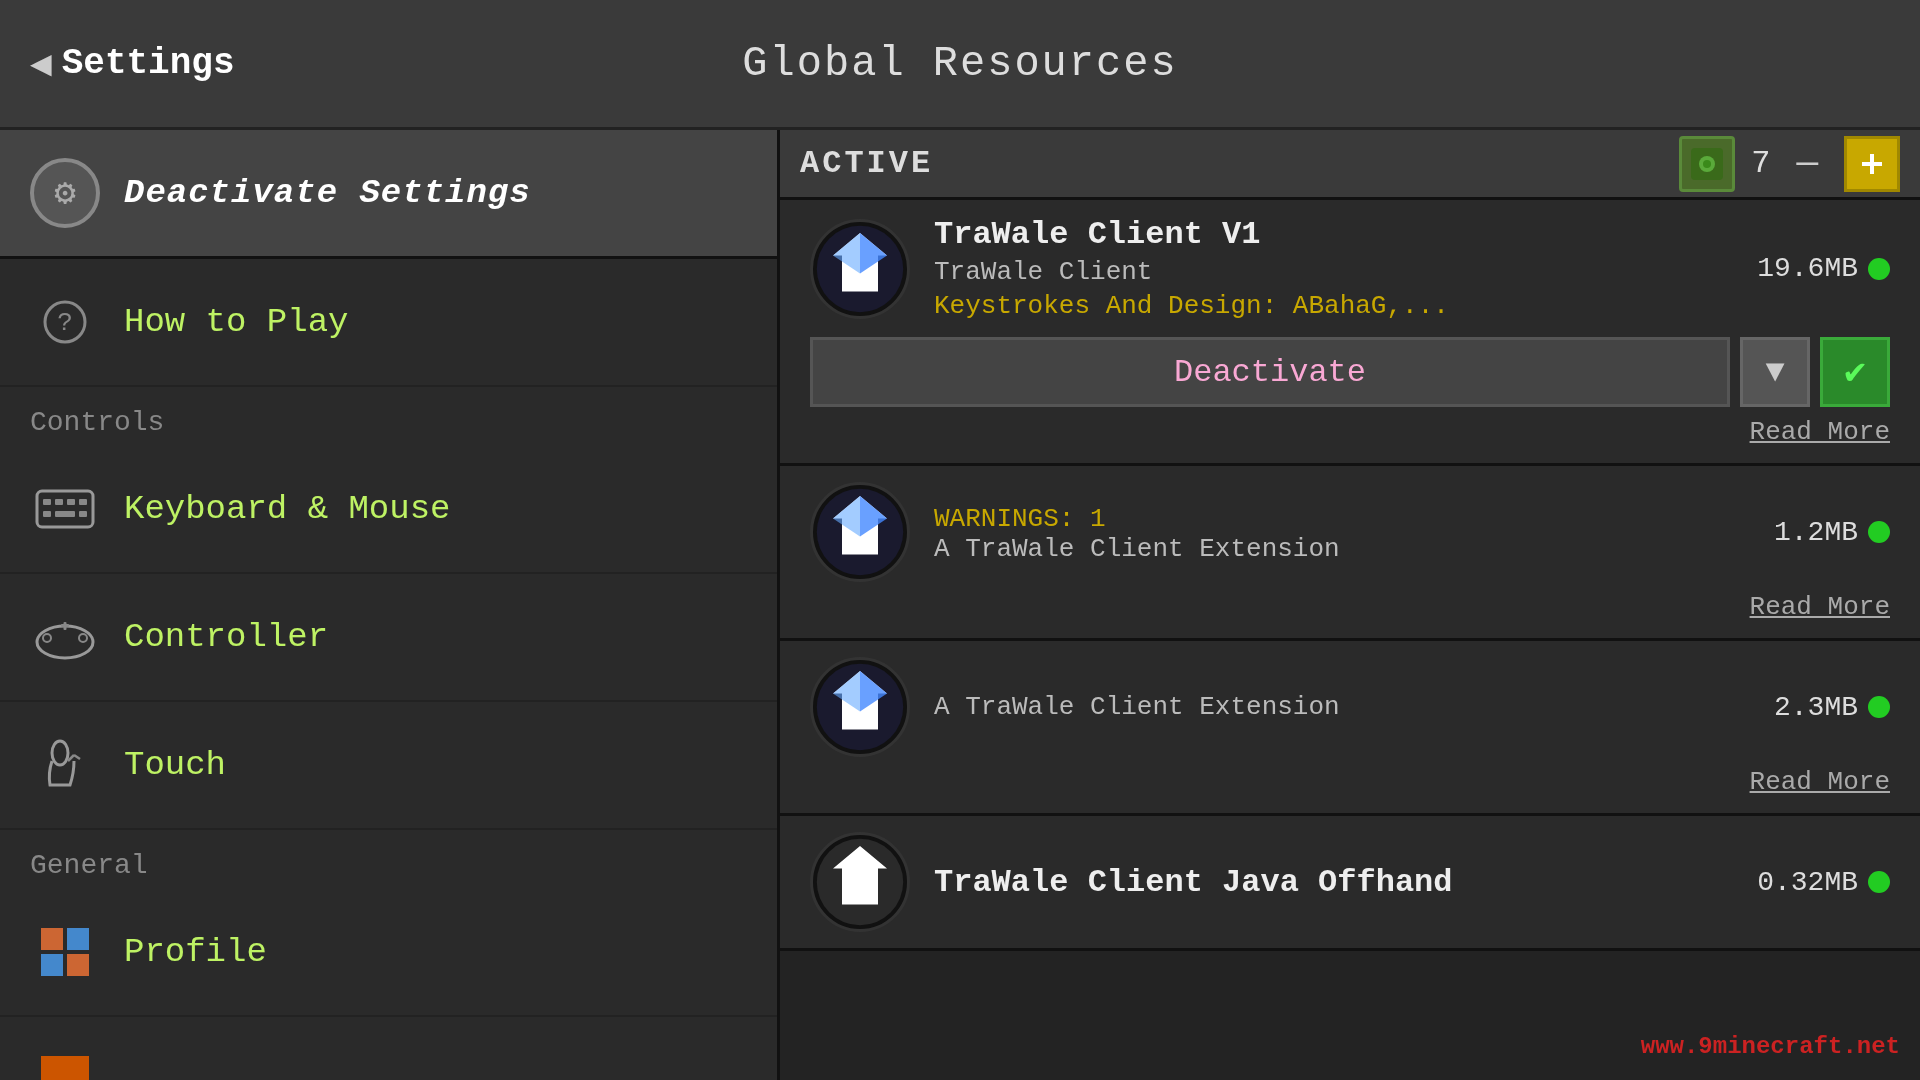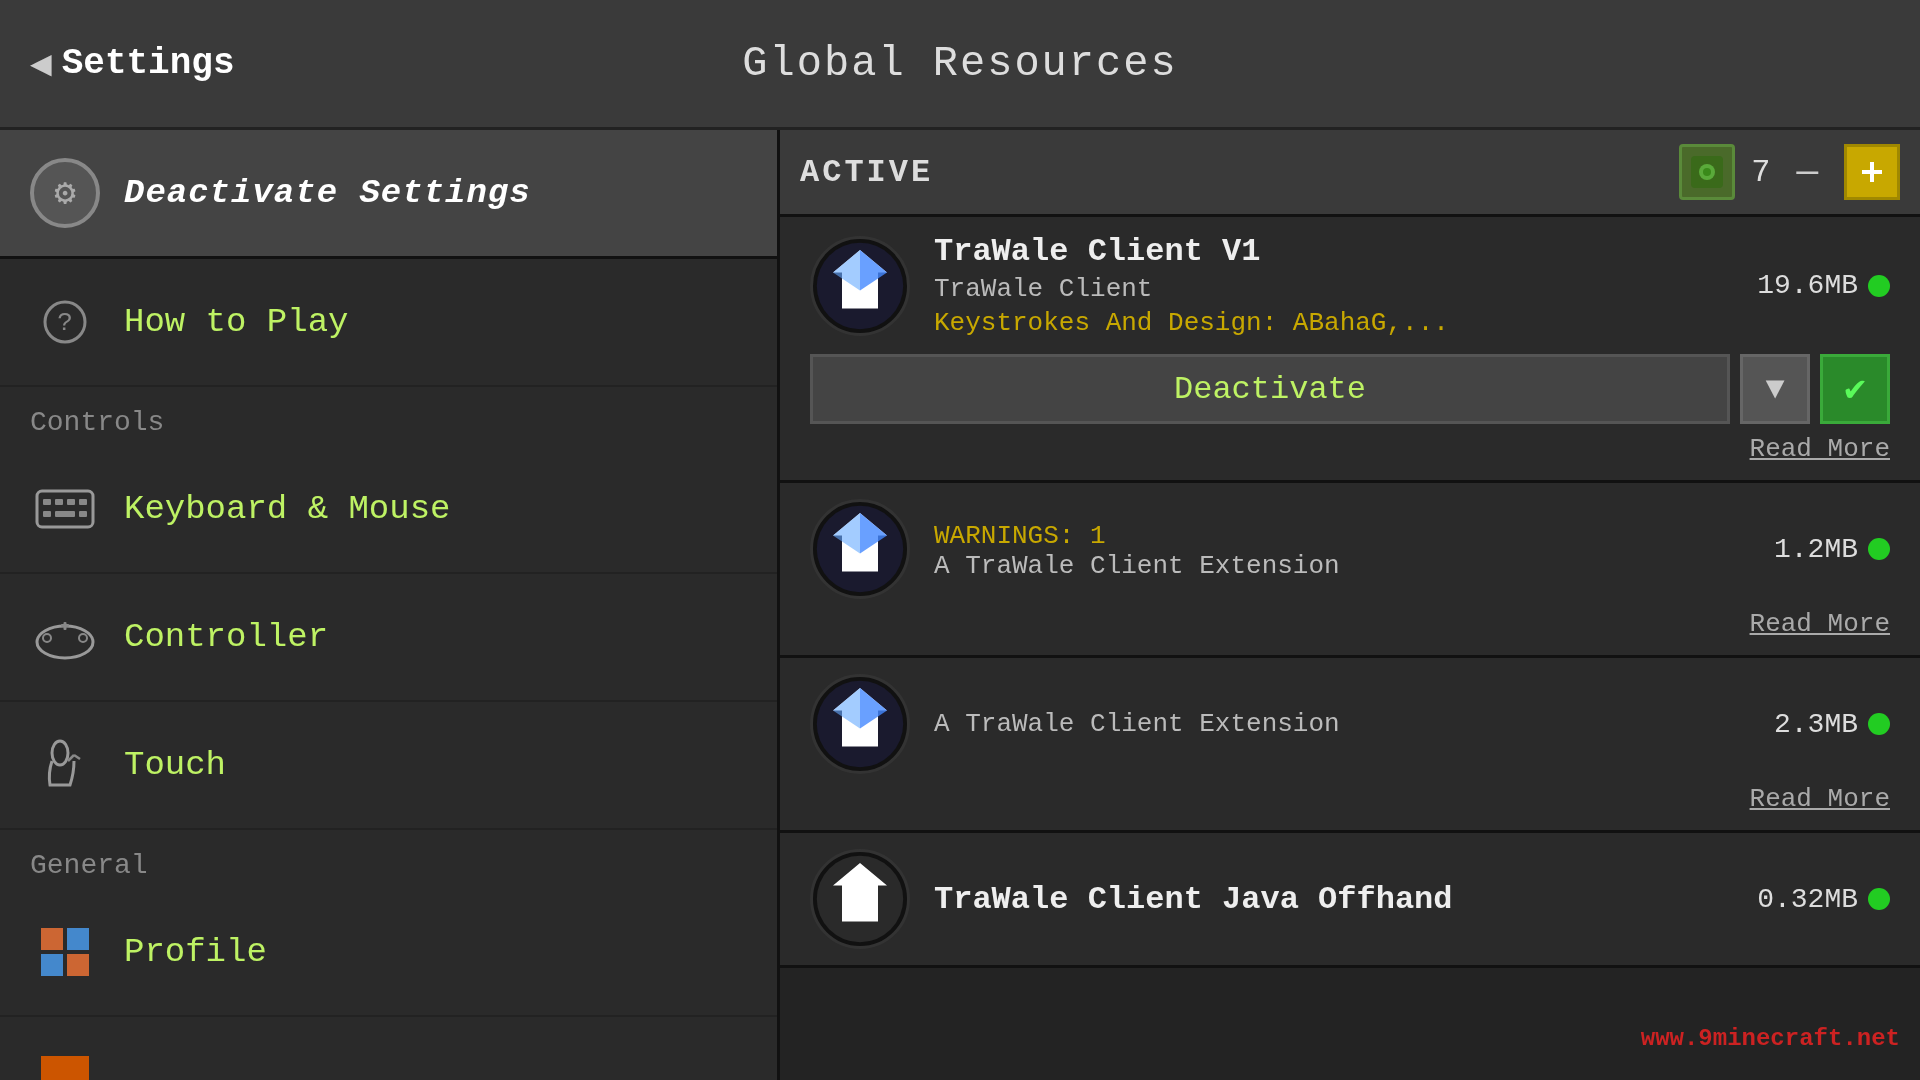--- a/index.html
+++ b/index.html
@@ -135,21 +135,21 @@
     
     .right-panel {
       flex: 1;
       background: #232323;
       overflow-y: auto;
     }
 
     
     .active-bar {
       background: #3a3a3a;
-      height: 87px;
+      height: 70px;
       display: flex;
       align-items: center;
       padding: 0 20px;
       border-bottom: 3px solid #111;
       gap: 16px;
     }
 
     .active-label {
       color: #ddd;
       font-size: 32px;
@@ -304,21 +304,21 @@
     }
 
     .deactivate-btn {
       flex: 1;
       background: #444;
       border: 3px solid #555;
       height: 70px;
       display: flex;
       align-items: center;
       justify-content: center;
-      color: #bef264;
+      color: #f9a8d4;
       font-size: 32px;
       font-family: 'Courier New', monospace;
       cursor: pointer;
     }
 
     .arrow-down-btn {
       width: 70px;
       height: 70px;
       background: #555;
       border: 3px solid #666;
@@ -339,21 +339,21 @@
       align-items: center;
       justify-content: center;
       font-size: 36px;
       color: #5afa5a;
       cursor: pointer;
     }
 
     
     .watermark {
       position: fixed;
-      bottom: 28px;
+      bottom: 20px;
       right: 20px;
       color: #cc2222;
       font-size: 24px;
       font-family: 'Courier New', monospace;
       font-weight: bold;
     }
 
     
     .t-logo {
       width: 90px;

